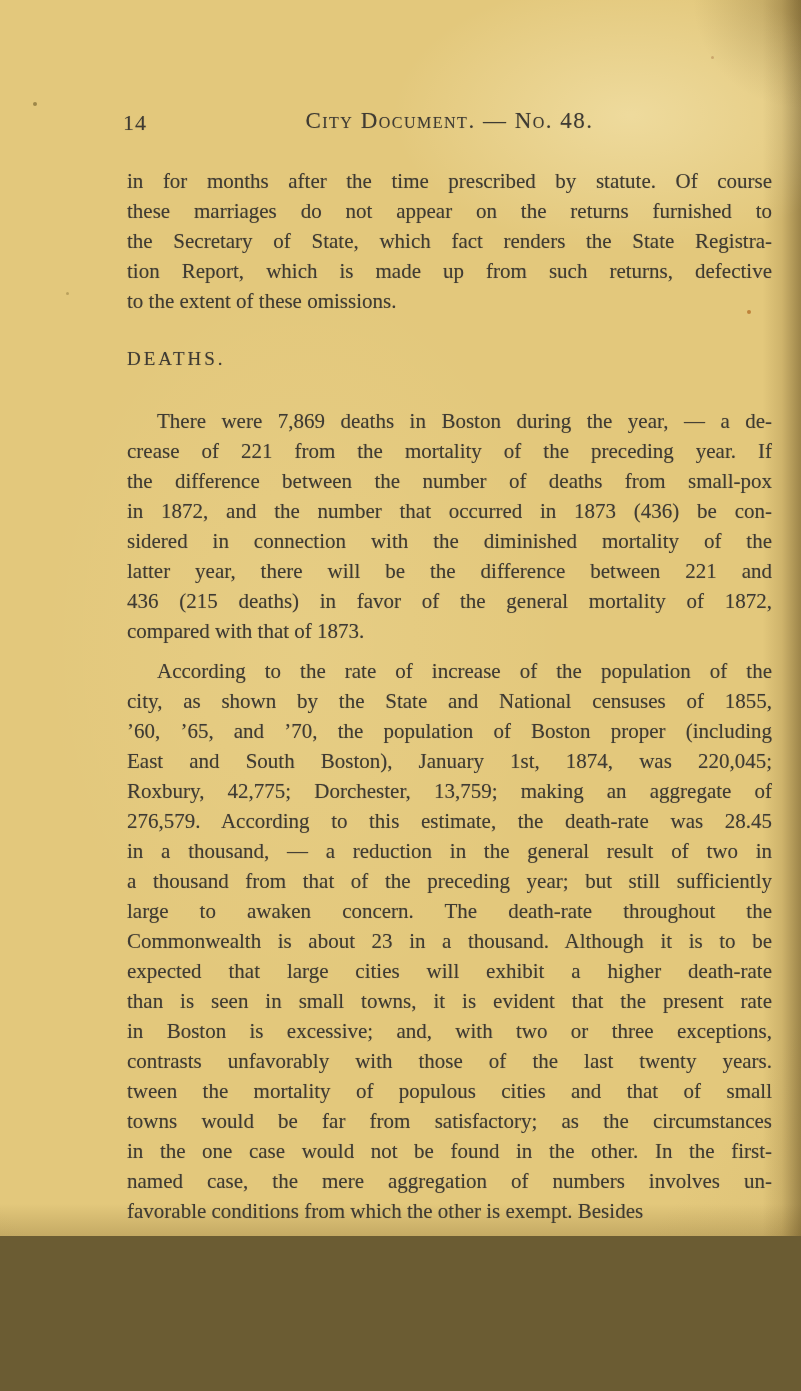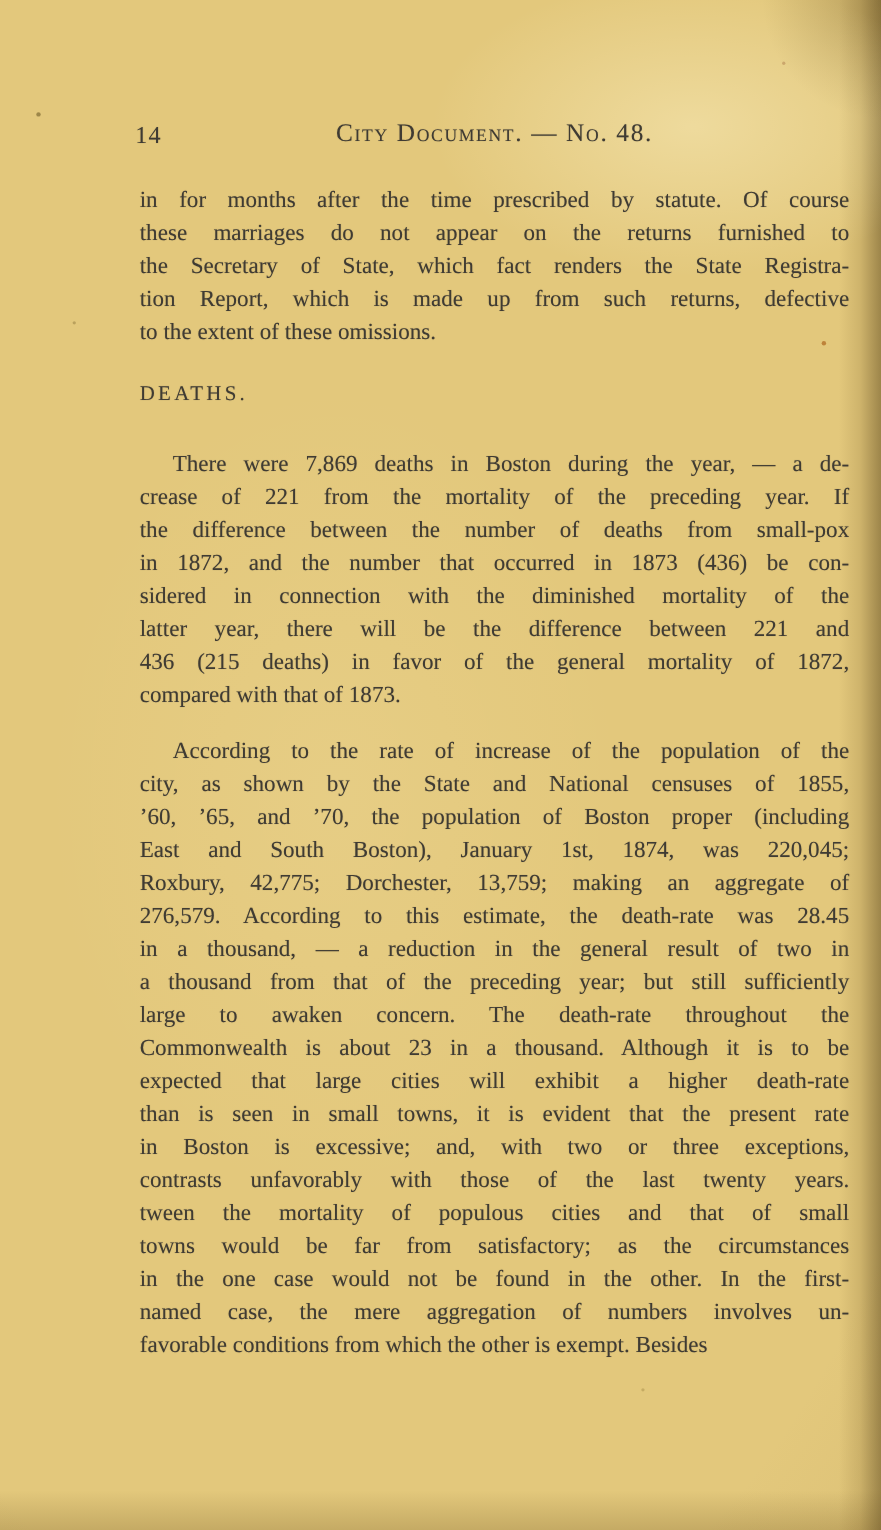--- a/index.html
+++ b/index.html
@@ -3,21 +3,21 @@
 <meta charset="utf-8">
 <style>
   html, body {
     margin: 0;
     padding: 0;
     background: #6b5c33;
   }
   .page {
     position: relative;
     width: 801px;
-    height: 1391px;
+    height: 1236px;
     overflow: hidden;
     background-color: #e3c87c;
     background-image:
       radial-gradient(ellipse 330px 190px at 630px 115px, rgba(255,246,206,0.40), rgba(255,246,206,0) 72%),
       radial-gradient(ellipse 420px 600px at 38% 52%, rgba(255,242,194,0.12), rgba(255,242,194,0) 62%),
       radial-gradient(circle 150px at 100% 0%, rgba(96,74,30,0.32), rgba(96,74,30,0) 72%),
       linear-gradient(to right, rgba(0,0,0,0) 0%, rgba(0,0,0,0) 95.2%, rgba(124,98,42,0.20) 97.6%, rgba(92,71,28,0.52) 100%),
       linear-gradient(to bottom, rgba(0,0,0,0) 0%, rgba(0,0,0,0) 97.4%, rgba(118,93,38,0.28) 100%),
       radial-gradient(ellipse 118% 114% at 42% 42%, rgba(0,0,0,0) 60%, rgba(134,105,46,0.14) 86%, rgba(118,91,38,0.26) 100%);
     font-family: "Liberation Serif", "DejaVu Serif", serif;
@@ -76,21 +76,21 @@
     margin: 28px 0 0 0;
     height: 30px;
     line-height: 30px;
     text-align: left;
     font-size: 19px;
     font-weight: normal;
     letter-spacing: 3px;
     text-shadow: 0 0 1px rgba(63,59,51,0.38);
   }
   .para.p2 { margin-top: 32px; }
-  .para.p3 { margin-top: 21px; }
+  .para.p3 { margin-top: 10px; }
 
   
   .speck {
     position: absolute;
     border-radius: 50%;
   }
   .speck.s1 { left: 33px;  top: 102px;  width: 4px; height: 4px; background: #79652f; opacity: 0.65; filter: blur(0.5px); }
   .speck.s2 { left: 66px;  top: 292px;  width: 3px; height: 3px; background: #8a7439; opacity: 0.45; filter: blur(0.5px); }
   .speck.s3 { left: 747px; top: 310px;  width: 4px; height: 4px; background: #b5722a; opacity: 0.8;  filter: blur(0.4px); }
   .speck.s4 { left: 711px; top: 56px;   width: 3px; height: 3px; background: #b08050; opacity: 0.5;  filter: blur(0.6px); }

